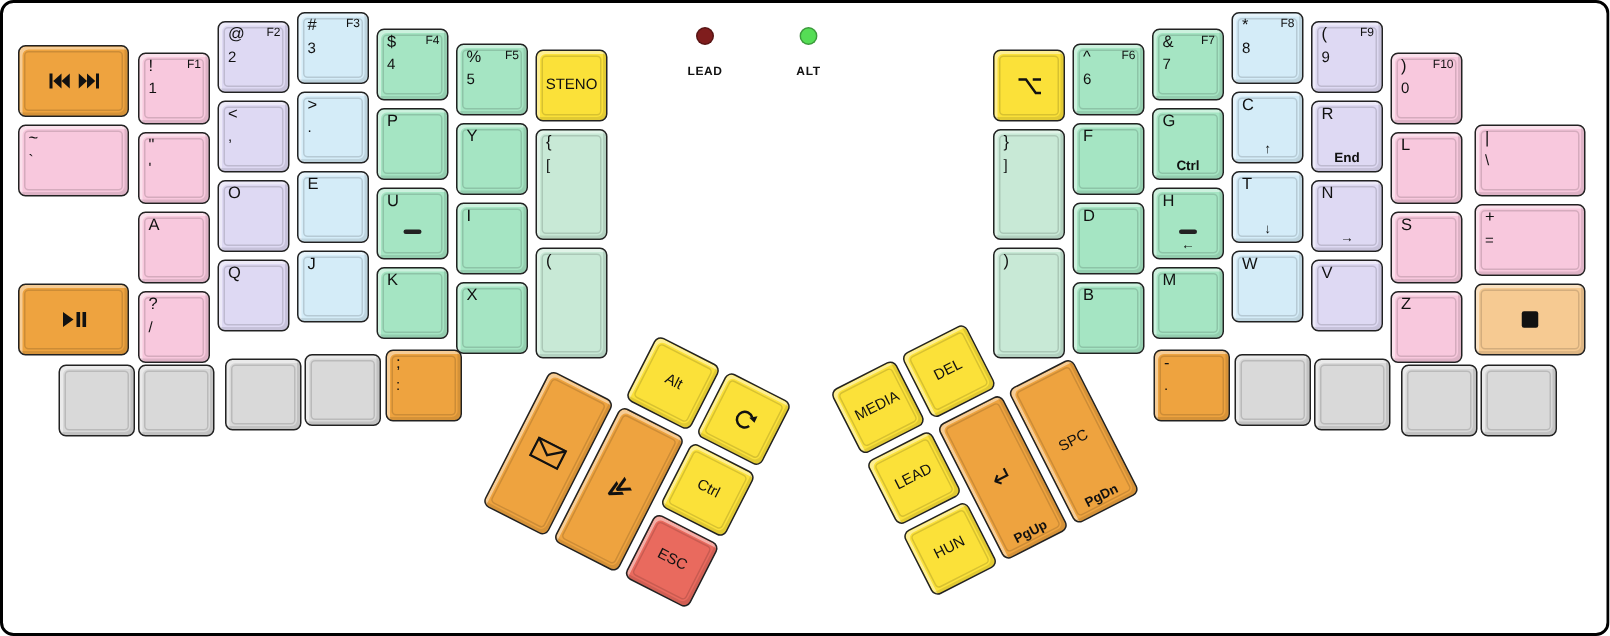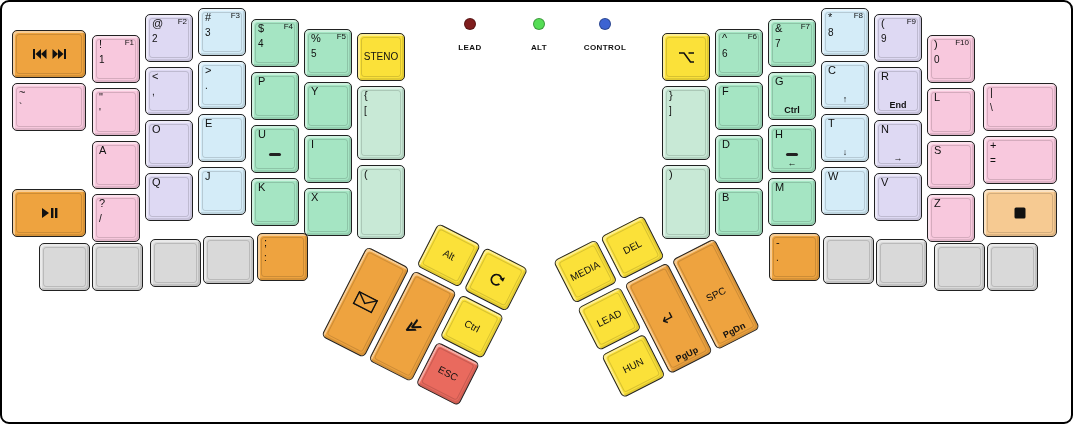--- a/index.html
+++ b/index.html
@@ -31,24 +31,20 @@
 <div class="board" id="board">
 
   <div class="indicator" style="left:428px">
     <div class="dot" style="background: rgb(127, 29, 29);"></div>
     <div class="ind-label">LEAD</div>
   </div>
   <div class="indicator" style="left:497px">
     <div class="dot" style="background: rgb(85, 221, 85);"></div>
     <div class="ind-label">ALT</div>
   </div>
-  <div class="indicator" style="left:563px">
-    <div class="dot" style="background: rgb(60, 99, 210);"></div>
-    <div class="ind-label">CONTROL</div>
-  </div>
 
   <div class="thumb thumb-left" id="thumb-left">
       <div class="key" style="left: 53px; top: 0px; width: 48px; height: 48px; background: rgb(251, 225, 57);">
         <div class="lg-center">
           <span class="lgc">Alt</span>
         </div>
       </div>
       <div class="key" style="left: 106px; top: 0px; width: 48px; height: 48px; background: rgb(251, 225, 57);">
         <div class="lg-center">
           <span class="lgc">

